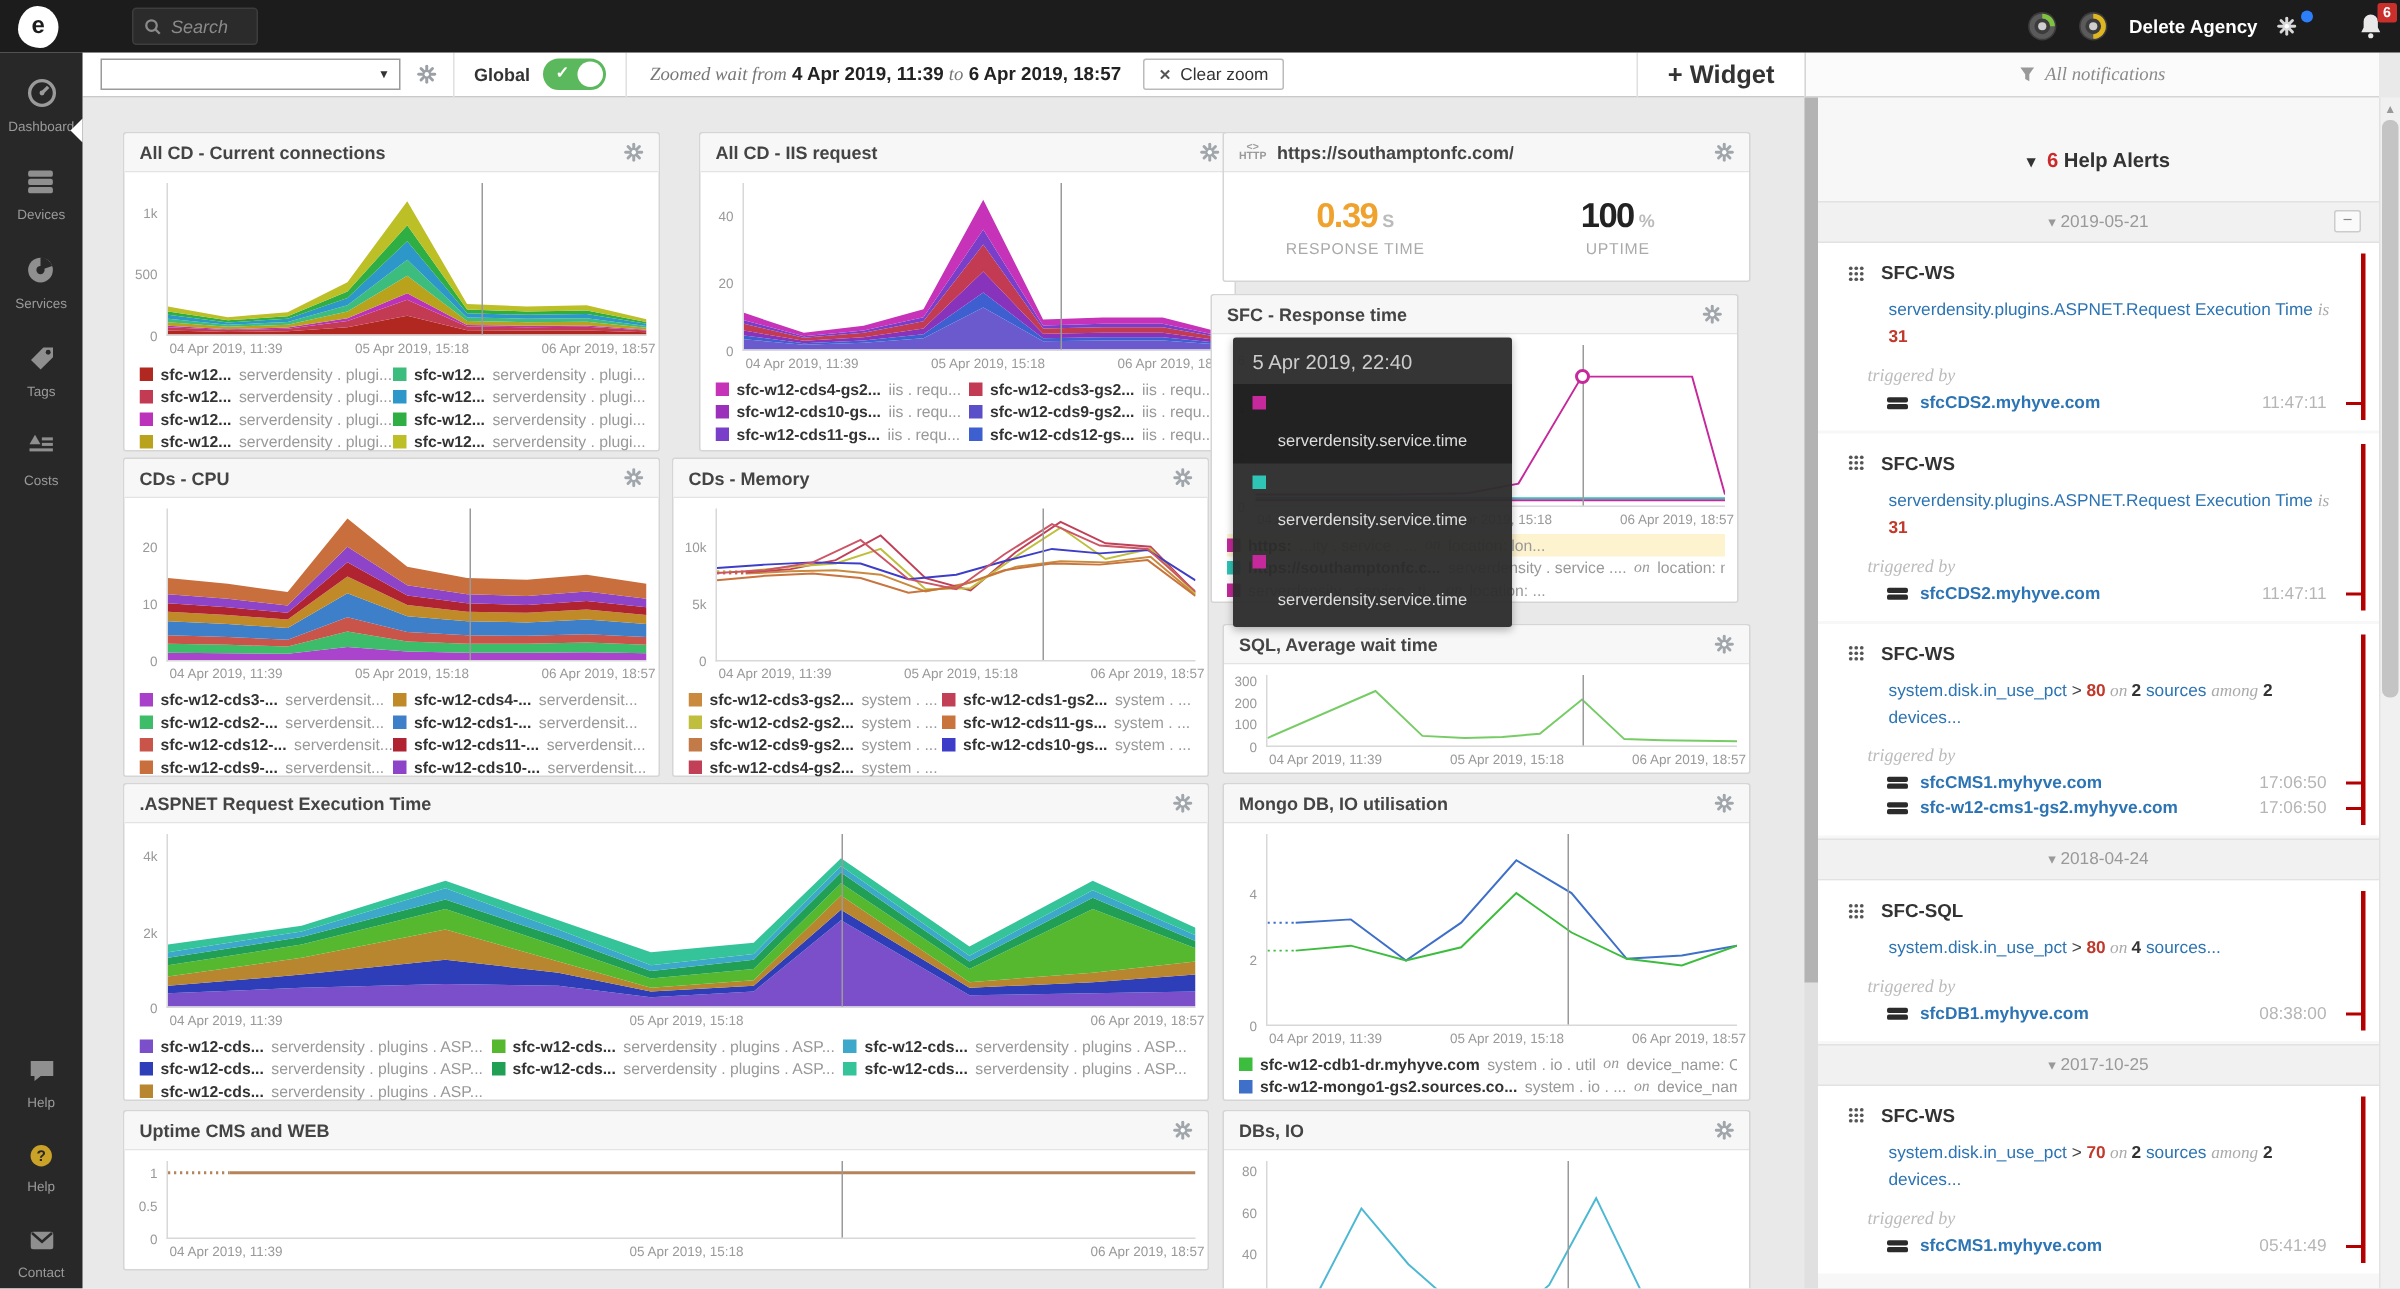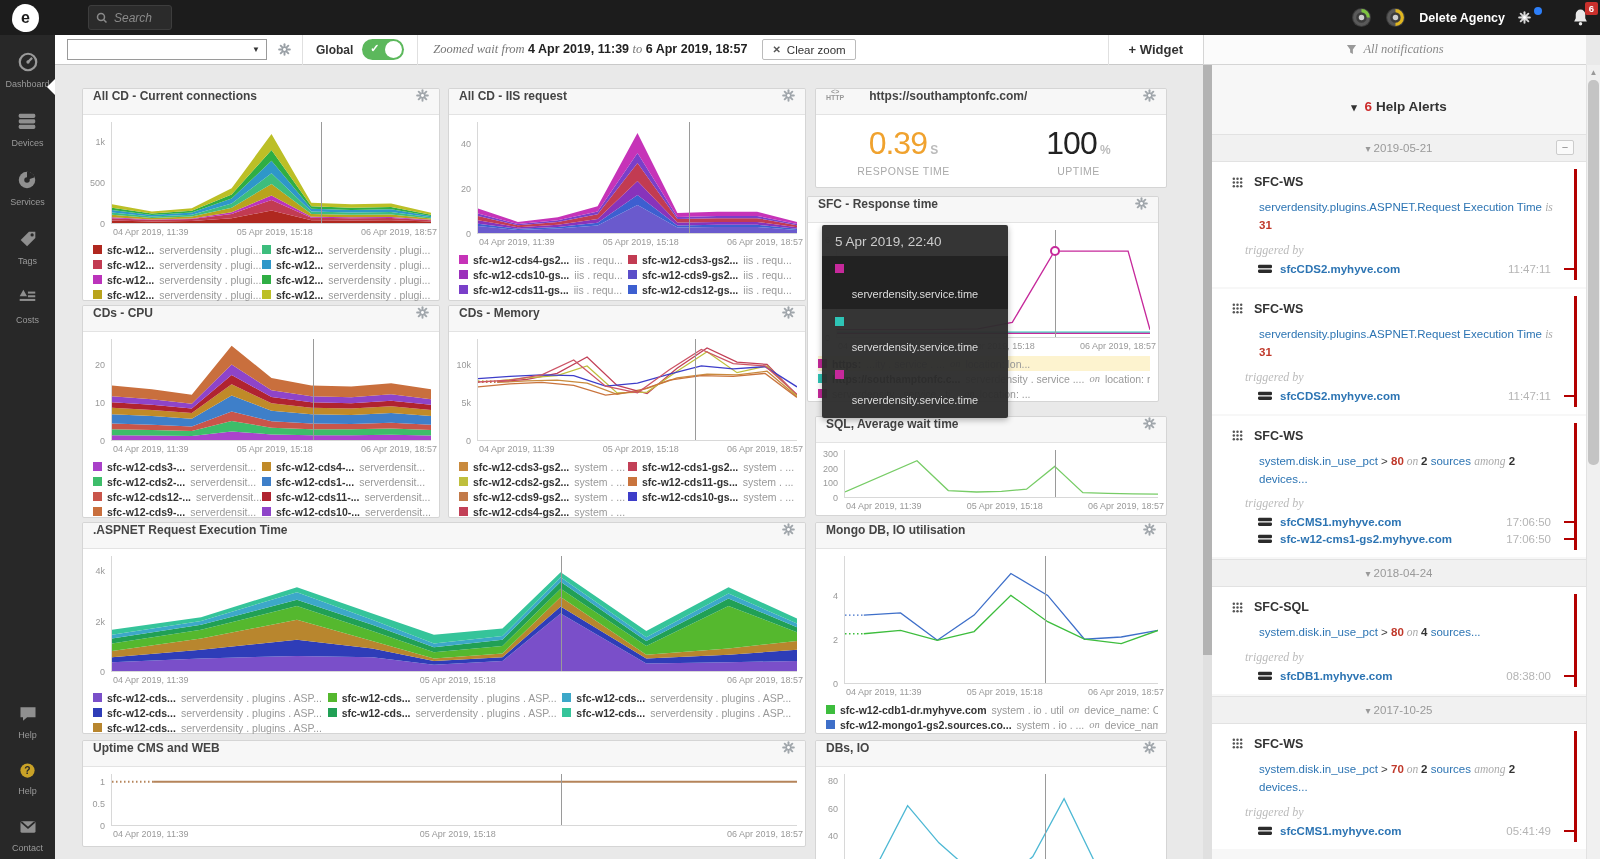--- a/index.html
+++ b/index.html
@@ -30,52 +30,52 @@
   .tb-sep{width:1px;height:30px;background:#e0e0e0}
   .tb-global{font-size:12px;font-weight:bold;color:#333;margin:0 9px 0 13px}
   .toggle{width:42px;height:21px;background:#5cb85c;border-radius:11px;position:relative;margin-right:13px;cursor:pointer}
   .toggle .knob{position:absolute;right:2px;top:2px;width:17px;height:17px;background:#fff;border-radius:50%}
   .toggle .tick{position:absolute;left:8px;top:3px;color:#fff;font-size:11px;font-weight:bold}
   .tb-zoomtext{margin:0 15px;font-size:12.5px;color:#333;white-space:nowrap}
   .ital{font-family:"Liberation Serif",serif;font-style:italic;color:#777}
   .tb-zoomtext b{font-weight:bold;color:#222}
   .clear-btn{border:1px solid #bbb;background:#fff;border-radius:2px;height:21px;padding:0 9px;font-size:11.5px;color:#333;display:flex;align-items:center;gap:6px;cursor:pointer}
   .clear-x{font-size:10px;color:#555;font-weight:bold}
-  .tb-widget{margin-left:auto;height:30px;border-left:1px solid #e0e0e0;padding:0 20px;display:flex;align-items:center;font-size:13px;font-weight:bold;color:#333;cursor:pointer}
+  .tb-widget{margin-left:auto;height:30px;border-left:1px solid #e0e0e0;padding:0 20px;display:flex;align-items:center;font-size:17px;font-weight:bold;color:#333;cursor:pointer}
   
   .notif-head{position:absolute;left:1203px;top:35px;width:383px;height:30px;background:#fbfbfb;border-bottom:1px solid #d5d5d5;border-left:1px solid #d5d5d5;display:flex;align-items:center;justify-content:center;gap:6px;z-index:20}
   .notif-head .ital{font-size:12.5px;color:#8a8a8a}
   
   .main{position:absolute;left:55px;top:65px;width:1148px;height:794px;background:#e9e9e9;overflow:hidden;z-index:5}
   .vscroll-main{position:absolute;left:1203px;top:65px;width:9px;height:794px;background:#e0e0e0;z-index:25}
   .vscroll-main .thumb{position:absolute;top:0;left:0;width:9px;height:590px;background:#b3b3b3;cursor:pointer}
   
   .widget{position:absolute;background:#fff;border:1px solid #d5d5d5;border-radius:2px;overflow:visible}
-  .w-head{height:26px;background:#f7f7f7;border-bottom:1px solid #e3e3e3;display:flex;padding:0 10px;gap:25px;border-radius:2px 2px 0 0}
+  .w-head{height:26px;background:#f7f7f7;border-bottom:1px solid #e3e3e3;display:flex;align-items:center;padding:0 10px;gap:7px;border-radius:2px 2px 0 0}
   .w-title{font-size:12px;font-weight:bold;color:#444;white-space:nowrap;overflow:hidden}
   .w-gear{margin-left:auto;display:flex;cursor:pointer}
   .w-chart{position:relative;margin:7px 8px 0 0;display:flex}
   .ygut{width:28px;position:relative;flex:none}
   .ytick{position:absolute;right:6px;transform:translateY(-50%);font-size:9px;color:#999;white-space:nowrap}
   .plot{position:relative;flex:1;border-left:1px solid #d8d8d8;border-bottom:1px solid #d8d8d8}
   .plot svg{position:absolute;left:0;top:0;width:100%;height:100%}
   .cursor{position:absolute;top:0;bottom:0;width:1px;background:#9a9a9a}
   .marker{position:absolute;width:10px;height:10px;border:2.5px solid #c6299b;border-radius:50%;background:#fff;z-index:3}
   .w-xaxis{display:flex;justify-content:space-between;font-size:9px;color:#999;padding:3px 2px 0 30px;white-space:nowrap}
   .w-legend{padding:5px 8px 0 10px;display:flex;flex-wrap:wrap;overflow:hidden}
   .lg-item{display:flex;align-items:center;gap:5px;height:15px;overflow:hidden;white-space:nowrap;font-size:10.5px;cursor:pointer}
   .lg-item.hl{background:#fdf3cf}
   .sw{width:9px;height:9px;flex:none}
   .lg-h{font-weight:bold;color:#333}
   .lg-m{color:#999}
   .lg-k{font-family:"Liberation Serif",serif;font-style:italic;color:#999}
   
   .kpi-row{display:flex;height:72px;align-items:center}
   .kpi{flex:1;text-align:center}
-  .kpi-val{font-size:32px;font-weight:normal;letter-spacing:-1px}
+  .kpi-val{font-size:23px;font-weight:bold;letter-spacing:-1px}
   .kpi-val.orange{color:#f0a22e}
   .kpi-val.dark{color:#222}
   .kpi-unit{font-size:12px;color:#bbb;font-weight:bold}
   .kpi-label{font-size:10.5px;color:#aaa;letter-spacing:.5px;margin-top:3px}
   .http-i{display:flex;flex-direction:column;align-items:center;font-size:7px;line-height:6px;color:#999;font-weight:bold}
   
   .tooltip{position:absolute;left:14px;top:28px;width:186px;background:rgba(45,45,45,.96);z-index:15;border-radius:2px;padding-bottom:3px;box-shadow:0 2px 6px rgba(0,0,0,.3)}
   .tt-title{color:#ccc;font-size:13.5px;padding:9px 13px 7px}
   .tt-row{padding:6px 13px 9px}
   .tt-row.active{background:rgba(15,15,15,.5)}
@@ -360,21 +360,21 @@
           <span class="lg-m">serverdensity . plugi...</span>
         </div>
         <div class="lg-item" style="width:50%">
           <span class="sw" style="background:#bcbf26"></span>
           <span class="lg-h">sfc-w12...</span>
           <span class="lg-m">serverdensity . plugi...</span>
         </div>
       </div>
   </div>
 
-  <div class="widget" style="left:393px;top:23px;width:358px;height:213px">
+  <div class="widget" style="left:411px;top:23px;width:358px;height:213px">
     <div class="w-head">
         <span class="w-title">All CD - IIS request</span>
         <span class="w-gear">
           <svg viewBox="0 0 16 16" width="13" height="13">
             <line x1="11.2" y1="8.0" x2="14.6" y2="8.0" stroke="#a0a6ab" stroke-width="2.4" stroke-linecap="round"></line>
             <line x1="10.3" y1="10.3" x2="12.7" y2="12.7" stroke="#a0a6ab" stroke-width="2.4" stroke-linecap="round"></line>
             <line x1="8.0" y1="11.2" x2="8.0" y2="14.6" stroke="#a0a6ab" stroke-width="2.4" stroke-linecap="round"></line>
             <line x1="5.7" y1="10.3" x2="3.3" y2="12.7" stroke="#a0a6ab" stroke-width="2.4" stroke-linecap="round"></line>
             <line x1="4.8" y1="8.0" x2="1.4" y2="8.0" stroke="#a0a6ab" stroke-width="2.4" stroke-linecap="round"></line>
             <line x1="5.7" y1="5.7" x2="3.3" y2="3.3" stroke="#a0a6ab" stroke-width="2.4" stroke-linecap="round"></line>

